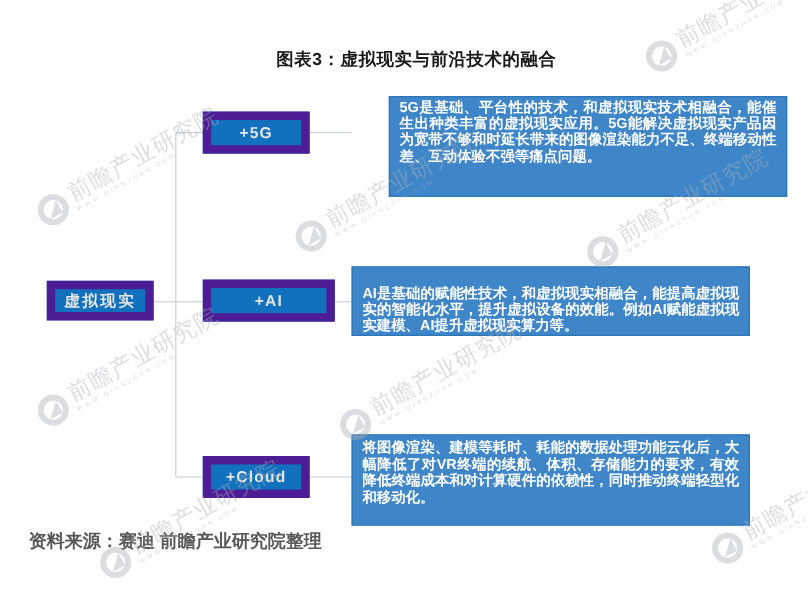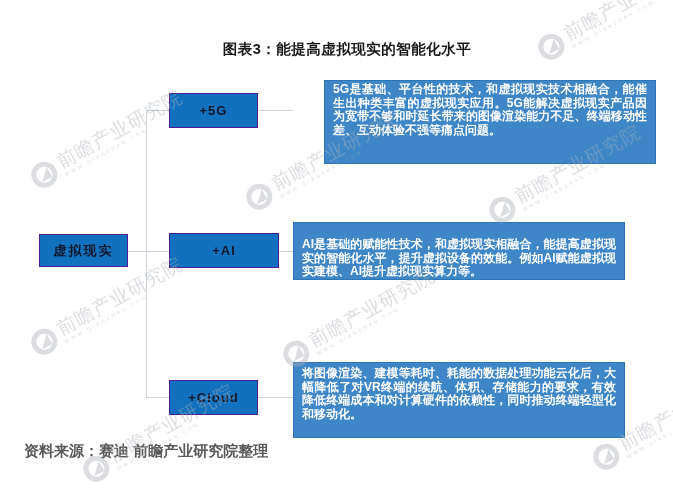--- a/index.html
+++ b/index.html
@@ -12,22 +12,22 @@
     position:absolute;left:22px;top:40px;width:650px;
     text-align:center;font-size:14.5px;font-weight:bold;color:#1a1a1a;
     letter-spacing:0.5px;
   }
   
   .line{position:absolute;background:#ccd2d8;}
   .line.h{height:1px;}
   .line.v{width:1px;}
   
   .node{
-    position:absolute;background:#1271bf;border:1px solid #4c1d95;
-    color:#0f172a;font-weight:bold;font-size:13px;
+    position:absolute;background:#1271bf;border:7px solid #4c1d95;
+    color:#e5e5e5;font-weight:bold;font-size:13px;
     display:flex;align-items:center;justify-content:center;
     box-sizing:border-box;letter-spacing:1px;
   }
   
   .panel{
     position:absolute;left:293px;width:332px;background:#3e86c8;border:1px solid #2e75b5;
     color:#ffffff;font-size:12px;line-height:13.5px;font-weight:bold;
     padding:2px 8px;box-sizing:border-box;text-align:justify;
     overflow:hidden;
   }
@@ -72,21 +72,21 @@
   .wm-e{left:285px;top:347px;}
   .wm-f{left:540px;top:40px;}
   .wm-g{left:595px;top:450px;}
   .wm-h{left:85px;top:462px;}
 </style>
 </head>
 <body>
 
 <div class="canvas">
 
-  <div class="title">图表3：能提高虚拟现实的智能化水平</div>
+  <div class="title">图表3：虚拟现实与前沿技术的融合</div>
 
   <div class="line v" style="left:146px;top:110px;height:287px;"></div>
   <div class="line h" style="left:128px;top:251px;width:41px;"></div>
   <div class="line h" style="left:146px;top:110px;width:23px;"></div>
   <div class="line h" style="left:146px;top:397px;width:23px;"></div>
   <div class="line h" style="left:258px;top:110px;width:35px;"></div>
   <div class="line h" style="left:258px;top:251px;width:35px;"></div>
   <div class="line h" style="left:258px;top:397px;width:35px;"></div>
 
   <div class="node node-root">

